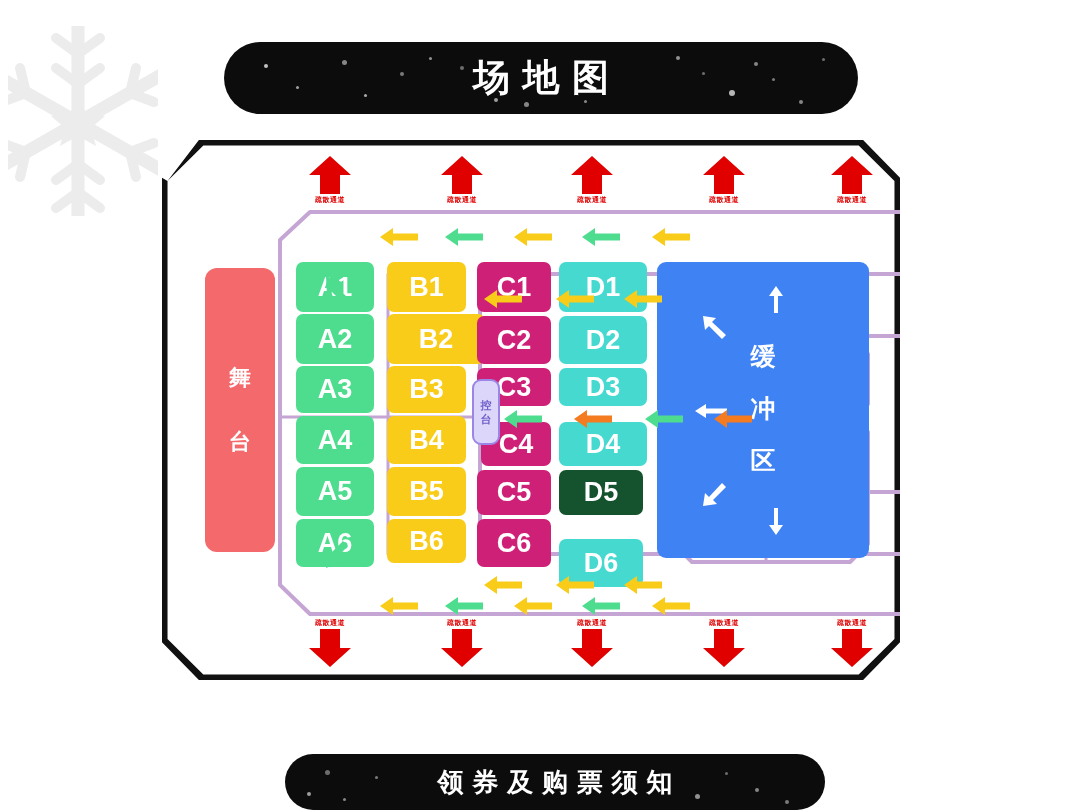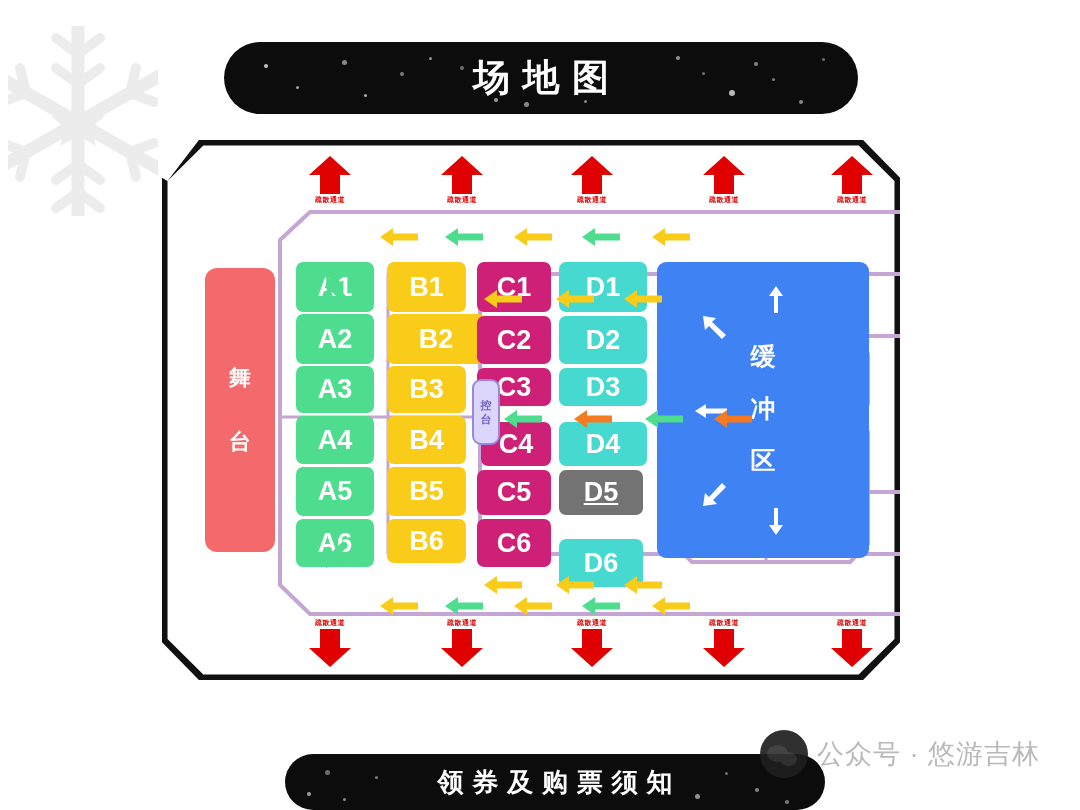--- a/index.html
+++ b/index.html
@@ -269,21 +269,21 @@
       </div>
       <div class="seat d" style="left: 559px; top: 316px; width: 88px; height: 48px; background: rgb(70, 217, 208);">
         <span>D2</span>
       </div>
       <div class="seat d" style="left: 559px; top: 368px; width: 88px; height: 38px; background: rgb(70, 217, 208); text-align: center;">
         <span>D3</span>
       </div>
       <div class="seat d" style="left: 559px; top: 422px; width: 88px; height: 44px; background: rgb(70, 217, 208);">
         <span>D4</span>
       </div>
-      <div class="seat d" style="left: 559px; top: 470px; width: 84px; height: 45px; background: #737373; text-decoration: underline;">
+      <div class="seat d" style="left: 559px; top: 470px; width: 84px; height: 45px; background: #14532d;">
         <span>D5</span>
       </div>
       <div class="seat d" style="left: 559px; top: 519px; width: 84px; height: 48px; background: rgb(70, 217, 208); margin-top: 20px;">
         <span>D6</span>
       </div>
     </div>
 
   <div id="control">
     <span>控</span>
     <span>台</span>
@@ -460,21 +460,14 @@
     <span class="spark" style="left:58px;top:44px;width:3px;height:3px;opacity:.5;"></span>
     <span class="spark" style="left:40px;top:16px;width:5px;height:5px;opacity:.4;"></span>
     <span class="spark" style="left:90px;top:22px;width:3px;height:3px;opacity:.45;"></span>
     <span class="spark" style="left:410px;top:40px;width:5px;height:5px;opacity:.55;"></span>
     <span class="spark" style="left:440px;top:18px;width:3px;height:3px;opacity:.4;"></span>
     <span class="spark" style="left:470px;top:34px;width:4px;height:4px;opacity:.5;"></span>
     <span class="spark" style="left:500px;top:46px;width:4px;height:4px;opacity:.45;"></span>
     <span class="btext">领券及购票须知</span>
   </div>
 
-  <div id="watermark">
-    <div id="wm-logo">
-      <span class="b1"></span>
-        <span class="b2"></span>
-    </div>
-    <span id="wm-text">公众号 · 悠游吉林</span>
-  </div>
 
 </div>
 
 </body></html>

